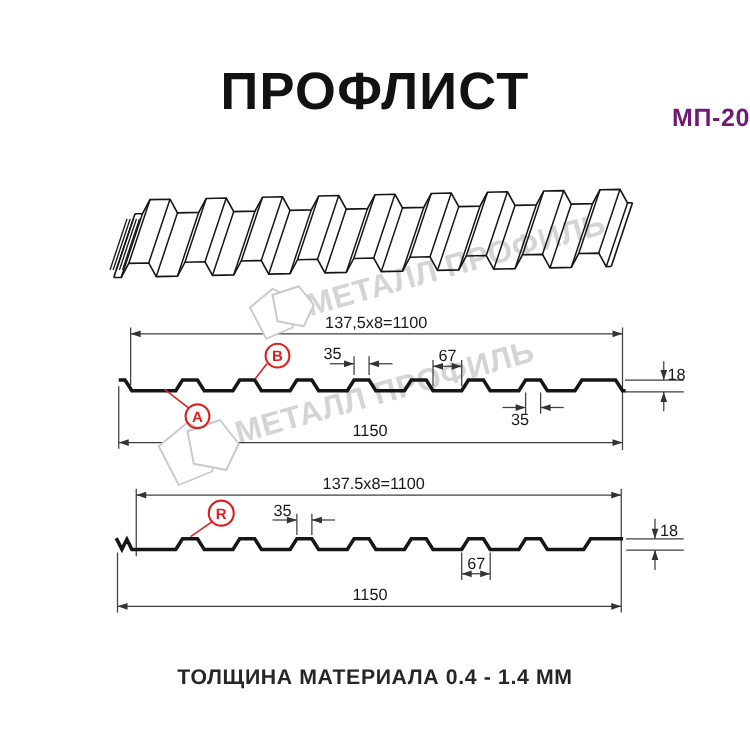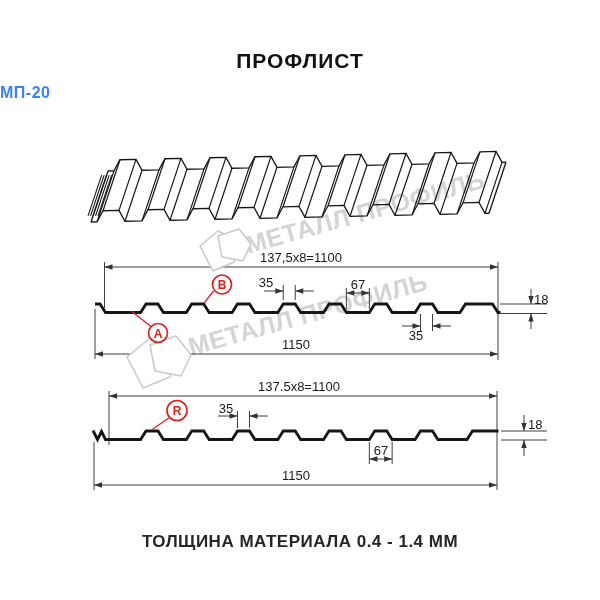--- a/index.html
+++ b/index.html
@@ -1,21 +1,21 @@
 <!DOCTYPE html>
 <html><head>
 <meta charset="utf-8">
 <style>
   html,body{margin:0;padding:0;background:#fff;}
   .stage{position:relative;width:600px;height:600px;background:#ffffff;overflow:hidden;
          font-family:"Liberation Sans",sans-serif;}
   .title{position:absolute;left:0;right:0;top:49px;text-align:center;
-         font-size:21px;font-weight:800;letter-spacing:1px;color:#121212;}
-  .subtitle{position:absolute;left:0;right:0;top:84px;text-align:left;
-         font-size:16px;font-weight:600;letter-spacing:.5px;color:#3b82f6;}
+         font-size:42px;font-weight:800;letter-spacing:1px;color:#121212;}
+  .subtitle{position:absolute;left:0;right:0;top:84px;text-align:right;
+         font-size:20px;font-weight:600;letter-spacing:.5px;color:#701a75;}
   .footer{position:absolute;left:0;right:0;top:532px;text-align:center;
          font-size:17px;font-weight:600;letter-spacing:.5px;color:#262626;}
   .wm{position:absolute;font-weight:700;font-size:25px;letter-spacing:.5px;
       color:#d4d4d4;white-space:nowrap;transform-origin:0 50%;z-index:1;}
   #wm1{left:246px;top:231px;transform:rotate(-15.6deg);}
   #wm2{left:189px;top:333px;transform:rotate(-15.6deg);}
   svg.draw{position:absolute;left:0;top:0;z-index:2;}
   svg text{font-family:"Liberation Sans",sans-serif;font-size:13px;fill:#1a1a1a;}
   svg text.mk{font-size:12px;font-weight:700;fill:#df2020;}
   .logo{fill:#ffffff;stroke:#c9c9c9;stroke-width:1.5;stroke-linejoin:round;}

